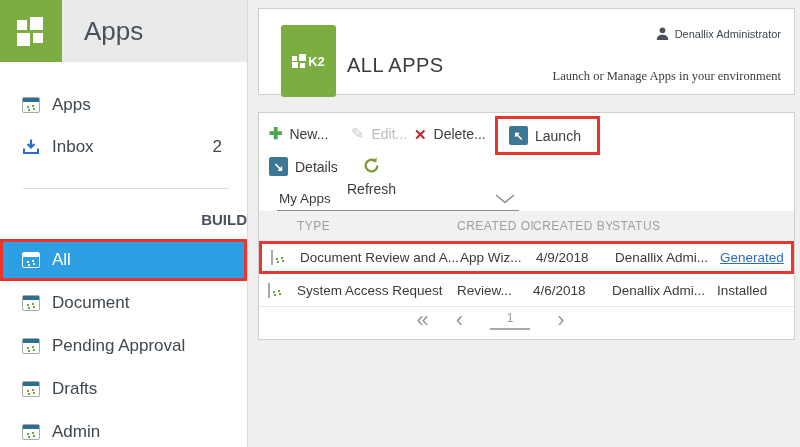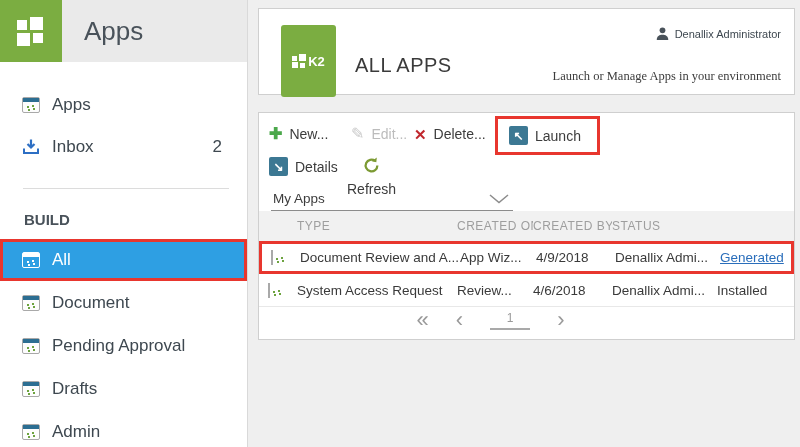--- a/index.html
+++ b/index.html
@@ -1,20 +1,20 @@
 <!DOCTYPE html>
 <html><head>
 <meta charset="utf-8">
 <style>
   * { margin:0; padding:0; box-sizing:border-box; }
   html,body { width:800px; height:447px; overflow:hidden; }
   body { background:#efefef; font-family:"Liberation Sans", sans-serif; color:#3c3c3c; position:relative; }
 
   
-  .sidebar { position:absolute; left:0; top:0; width:248px; height:447px; background:#ffffff; border-right:1px solid #d9d9d9; }
+  .sidebar { position:absolute; left:0; top:0; width:248px; height:447px; background:#ffffff; border-right:1px solid #d9d9d9;text-align:right; }
   .sidebar-header { height:62px; background:#eaeaea; display:flex; align-items:center; }
   .logo-tile { width:62px; height:62px; background:#7bad41; display:flex; align-items:center; justify-content:center; flex:none; }
   .sq { position:relative; width:28px; height:29px; }
   .sq i { position:absolute; background:#fff; }
   .sq .a { left:0;  top:3px;  width:10px; height:10px; }
   .sq .b { left:13px; top:0;  width:13px; height:13px; }
   .sq .c { left:0;  top:16px; width:13px; height:13px; }
   .sq .d { left:16px; top:16px; width:10px; height:10px; }
   .sidebar-title { font-size:26px; color:#49525a; padding-left:22px; }
 
@@ -40,21 +40,21 @@
   
   .header-card { position:absolute; left:258px; top:8px; width:537px; height:87px; background:#fff; border:1px solid #cfcfcf; }
   .k2-logo { position:absolute; left:22px; top:16px; width:55px; height:72px; background:#7bad41; border-radius:3px; display:flex; align-items:center; justify-content:center; gap:2px; }
   .sq2 { position:relative; width:14px; height:14px; flex:none; }
   .sq2 i { position:absolute; background:#fff; }
   .sq2 .a { left:0; top:2px; width:5px; height:5px; }
   .sq2 .b { left:7px; top:0; width:7px; height:7px; }
   .sq2 .c { left:0; top:8px; width:6px; height:6px; }
   .sq2 .d { left:8px; top:9px; width:5px; height:5px; }
   .k2-text { color:#fff; font-weight:bold; font-size:13px; }
-  .page-title { position:absolute; left:96px; top:45px; font-size:20px; color:#3a3a3a; letter-spacing:0.5px; }
+  .page-title { position:absolute; left:88px; top:45px; font-size:20px; color:#3a3a3a; letter-spacing:0.5px; }
   .user-line { position:absolute; right:13px; top:18px; display:flex; align-items:center; gap:6px; font-size:11px; color:#3e4850; }
   .header-subtitle { position:absolute; right:13px; top:60px; font-size:12.5px; color:#3c3c3c;font-family:Liberation Serif, serif; }
 
   .content-card { position:absolute; left:258px; top:112px; width:537px; height:228px; background:#fff; border:1px solid #cfcfcf; }
 
   .tb-row1 { position:absolute; left:10px; top:6px; height:40px; width:520px; }
   .tb-row2 { position:absolute; left:10px; top:44px; height:26px; width:520px; }
   .tb-btn { position:absolute; display:flex; align-items:center; gap:7px; font-size:14px; color:#3c3c3c; cursor:pointer; white-space:nowrap; top:7px; }
   .tb-row2 .tb-btn { top:0; }
   .tb-btn.disabled { color:#bcbcbc; cursor:default; }
@@ -63,21 +63,21 @@
   .btn-delete { left:145px; }
   .btn-details { left:0; }
   .btn-refresh { left:78px;flex-direction:column; }
   .plus-icon { color:#4ba84b; font-size:16px; font-weight:bold; line-height:1; }
   .pencil-icon { color:#c9c9c9; font-size:16px; line-height:1; }
   .x-icon { color:#c0272d; font-size:15px; font-weight:bold; line-height:1; }
   .arrow-tile { width:19px; height:19px; background:#3c7893; border-radius:2px; color:#fff; font-size:12px; font-weight:bold; display:flex; align-items:center; justify-content:center; flex:none; }
   .launch-annotation { position:absolute; left:226px; top:-3px; border:3px solid #e8362e; padding:7px 16px 7px 11px; }
   .launch-annotation .tb-btn { position:static; }
 
-  .filter-dd { position:absolute; left:12px; top:74px; width:242px; height:24px; border-bottom:1px solid #8c8c8c; display:flex; align-items:center; justify-content:space-between; font-size:13.5px; color:#3c3c3c; padding:0 4px 0 2px; cursor:pointer; }
+  .filter-dd { position:absolute; left:18px; top:74px; width:242px; height:24px; border-bottom:1px solid #8c8c8c; display:flex; align-items:center; justify-content:space-between; font-size:13.5px; color:#3c3c3c; padding:0 4px 0 2px; cursor:pointer; }
 
   .table { position:absolute; left:0; top:98px; width:535px; }
   .t-grid { display:grid; grid-template-columns:38px 160px 76px 79px 105px auto; align-items:center; }
   .t-head { height:30px; background:#f1f1f1; color:#9e9e9e; font-size:12px; letter-spacing:0.5px; }
   .t-head > div { overflow:hidden; white-space:nowrap; }
   .t-row { height:33px; font-size:13.5px; color:#3a3a3a; border-bottom:1px solid #e8e8e8; }
   .t-row > div { overflow:hidden; white-space:nowrap; }
   .t-row.annotated { border:3px solid #e8362e; }
   .t-icon-cell { padding-left:9px; }
   .status-link { color:#2a6ebb; text-decoration:underline; cursor:pointer; }

